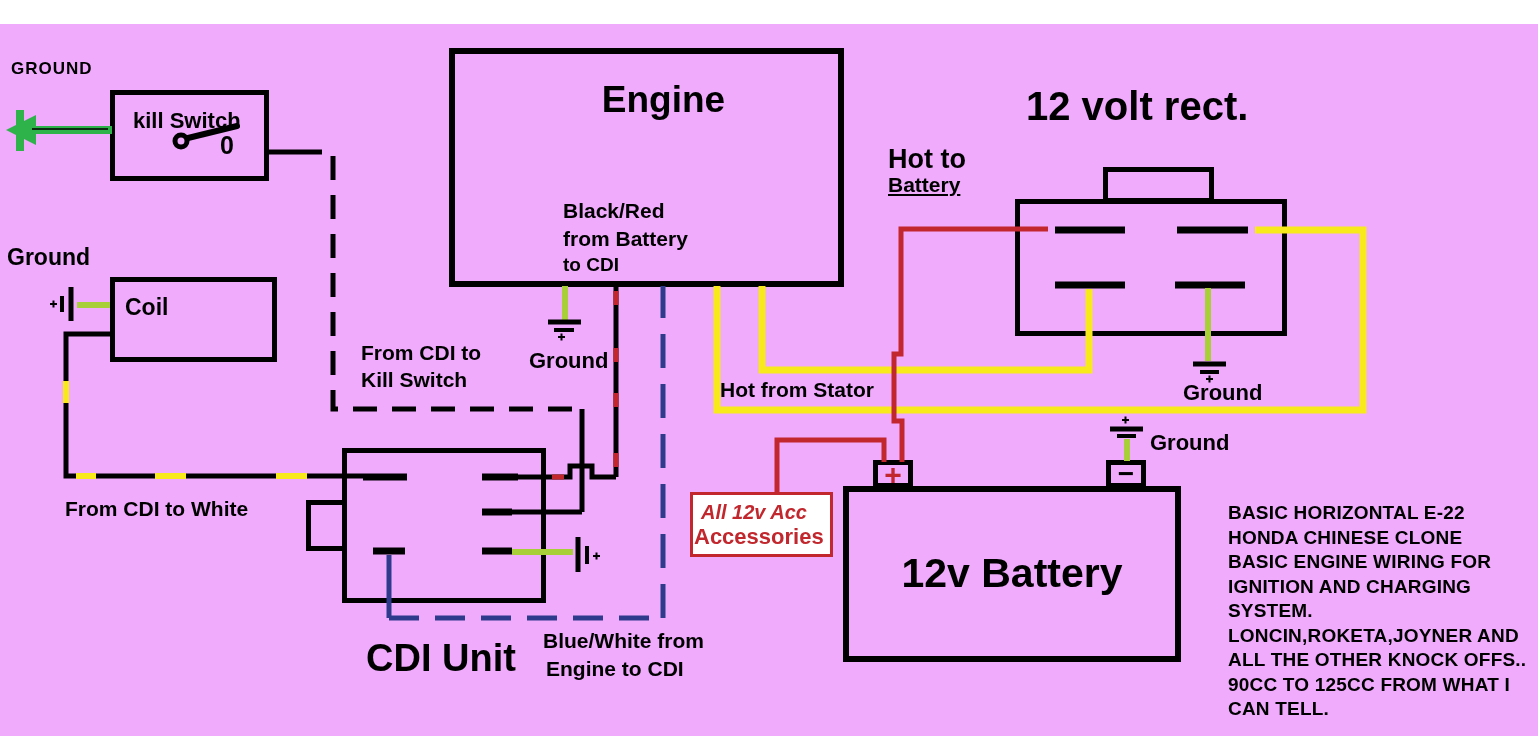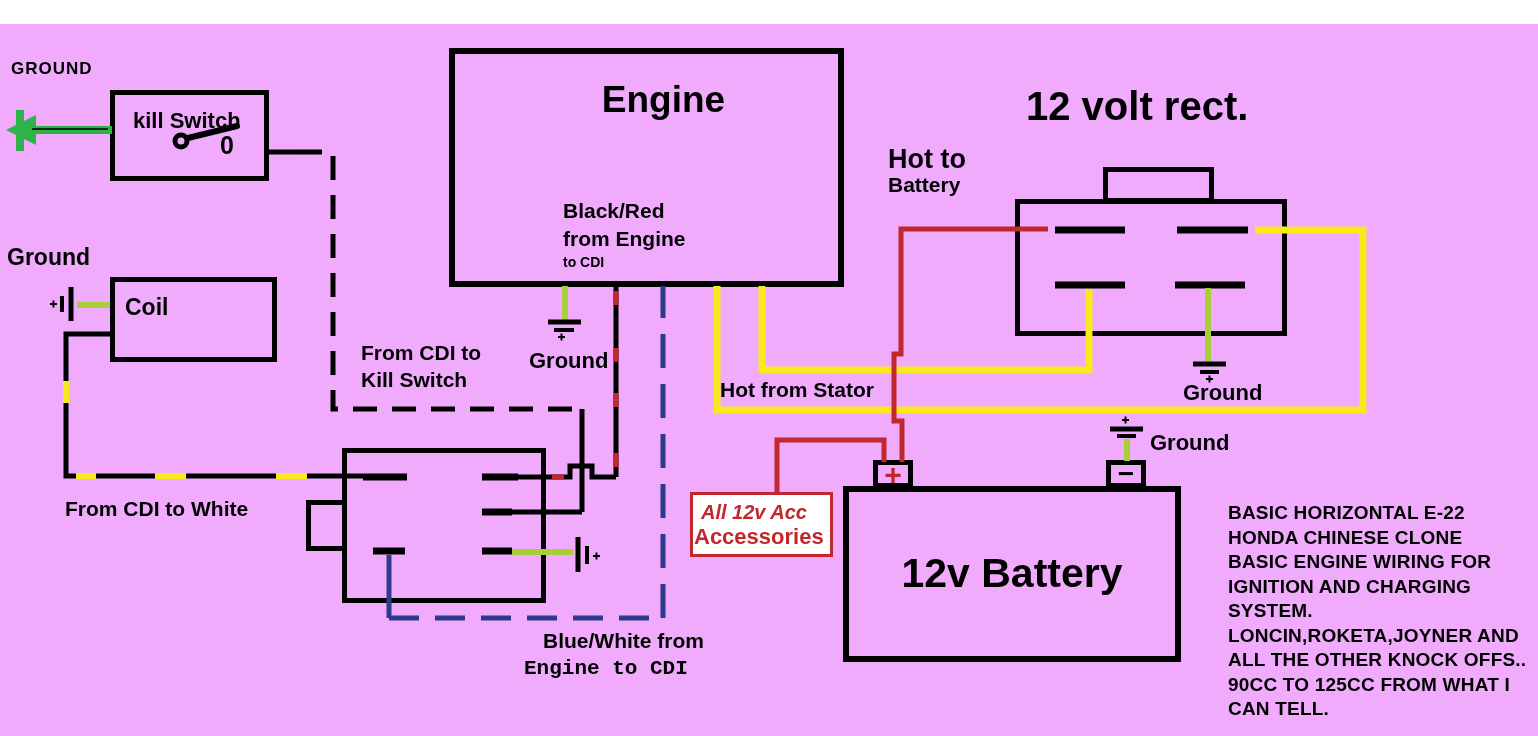--- a/index.html
+++ b/index.html
@@ -153,38 +153,39 @@
   <div class="lbl" style="left:11px;top:36px;font-size:17px;letter-spacing:1px;">GROUND</div>
 
   <div class="lbl" style="left:133px;top:85px;font-size:22px;">kill Switch</div>
   <div class="lbl" style="left:220px;top:108px;font-size:25px;">0</div>
 
   <div class="lbl" style="left:7px;top:221px;font-size:23px;">Ground</div>
   <div class="lbl" style="left:125px;top:271px;font-size:23px;">Coil</div>
 
   <div class="lbl" style="left:449px;top:56px;width:429px;text-align:center;font-size:37px;">Engine</div>
   <div class="lbl" style="left:563px;top:175px;font-size:21px;">Black/Red</div>
-  <div class="lbl" style="left:563px;top:203px;font-size:21px;">from Engine</div>
-  <div class="lbl" style="left:563px;top:231px;font-size:14px;">to CDI</div>
+  <div class="lbl" style="left:563px;top:203px;font-size:21px;">from Battery</div>
+  <div class="lbl" style="left:563px;top:231px;font-size:19px;">to CDI</div>
 
   <div class="lbl" style="left:361px;top:317px;font-size:21px;">From CDI to</div>
   <div class="lbl" style="left:361px;top:344px;font-size:21px;">Kill Switch</div>
   <div class="lbl" style="left:529px;top:325px;font-size:22px;">Ground</div>
 
   <div class="lbl" style="left:1026px;top:60px;font-size:40px;">12 volt rect.</div>
   <div class="lbl" style="left:888px;top:121px;font-size:27px;">Hot to</div>
-  <div class="lbl" style="left:888px;top:149px;font-size:21px;">Battery</div>
+  <div class="lbl" style="left:888px;top:149px;font-size:21px;text-decoration:underline;">Battery</div>
   <div class="lbl" style="left:720px;top:354px;font-size:21px;">Hot from Stator</div>
   <div class="lbl" style="left:1183px;top:357px;font-size:22px;">Ground</div>
   <div class="lbl" style="left:1150px;top:407px;font-size:22px;">Ground</div>
 
   <div class="lbl" style="left:65px;top:473px;font-size:21px;">From CDI to White</div>
 
+  <div class="lbl" style="left:366px;top:614px;font-size:38px;">CDI Unit</div>
   <div class="lbl" style="left:543px;top:605px;font-size:21px;">Blue/White from</div>
-  <div class="lbl" style="left:524px;top:633px;font-size:21px;font-family:Liberation Mono, monospace;">Engine to CDI</div>
+  <div class="lbl" style="left:546px;top:633px;font-size:21px;">Engine to CDI</div>
 
   <div class="lbl red" style="left:701px;top:477px;font-size:20px;z-index:5;font-style:italic;">All 12v Acc</div>
   <div class="lbl red" style="left:694px;top:501px;font-size:22px;z-index:5;">Accessories</div>
 
   <div class="lbl" style="left:843px;top:462px;width:338px;height:176px;display:flex;align-items:center;justify-content:center;font-size:41px;">12v Battery</div>
   <div class="lbl red" style="left:873px;top:436px;width:40px;height:28px;display:flex;align-items:center;justify-content:center;font-size:30px;z-index:5;">+</div>
   <div class="lbl" style="left:1106px;top:436px;width:40px;height:28px;display:flex;align-items:center;justify-content:center;font-size:28px;z-index:5;">−</div>
 
   <div class="note" style="left:1228px;top:477px;">
     <div>BASIC HORIZONTAL E-22</div>

